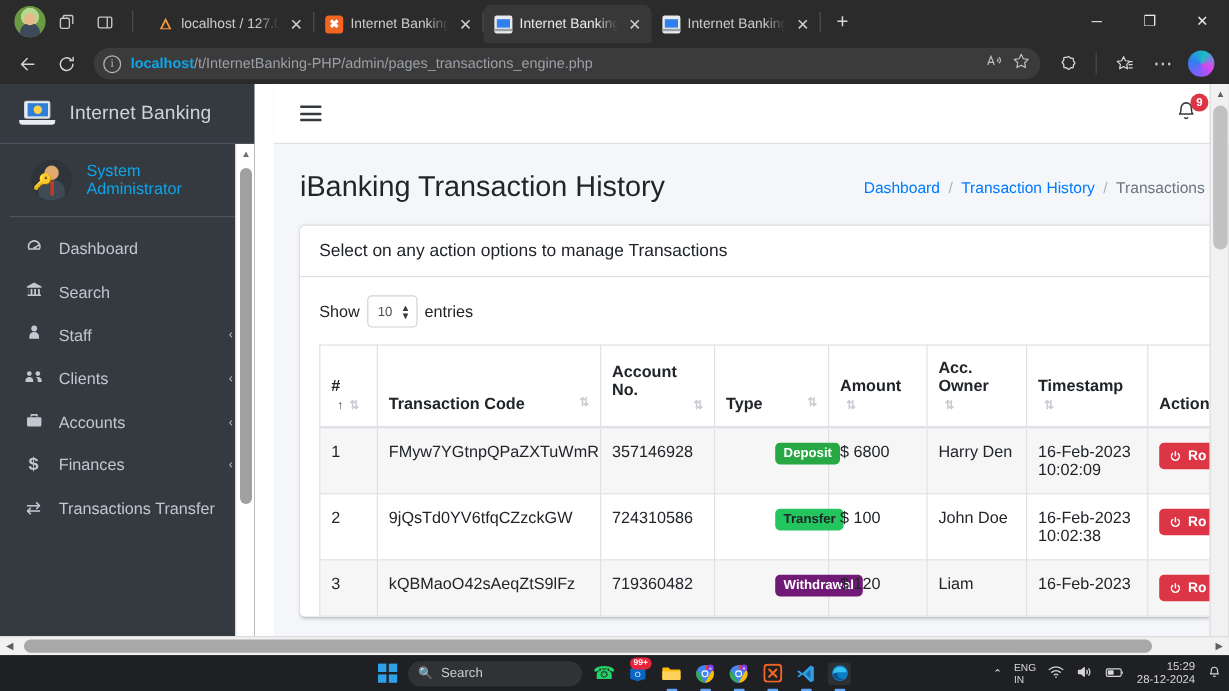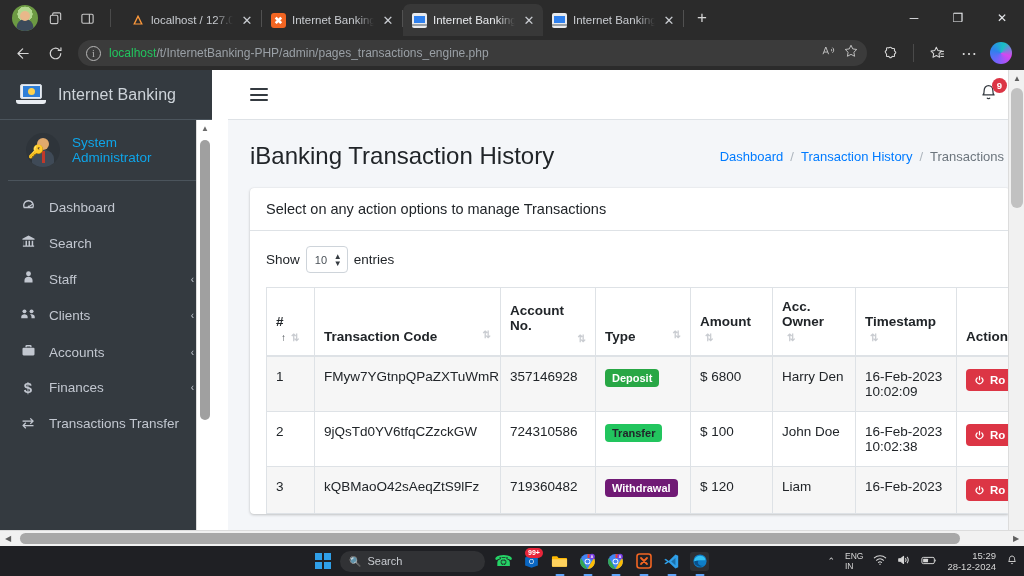--- a/index.html
+++ b/index.html
@@ -52,21 +52,21 @@
 
   .toolbar { height:34px; display:flex; align-items:center; padding:0 8px; gap:2px; }
   .tb-btn { width:30px; height:28px; display:flex; align-items:center; justify-content:center;
       color:#d6d6d6; border-radius:4px; }
   .omnibox { flex:1; height:26px; background:#3b3b3b; border-radius:13px; display:flex;
       align-items:center; padding:0 8px; margin:0 6px; gap:8px; }
   .omni-info { width:15px; height:15px; border-radius:50%; border:1.3px solid #b7b7b7;
       color:#b7b7b7; font-size:10px; display:flex; align-items:center; justify-content:center;
       font-family:"Liberation Serif",serif; flex:0 0 15px; }
   .omni-url { flex:1; font-size:12px; color:#9aa0a6; white-space:nowrap; overflow:hidden; }
-  .omni-url b { color:#22c55e; font-weight:400; }
+  .omni-url b { color:#0ea5e9; font-weight:700; }
   .omni-right { display:flex; align-items:center; gap:6px; color:#c4c4c4; }
   .tb-right { display:flex; align-items:center; gap:2px; }
   .copilot { width:22px; height:22px; border-radius:50%;
       background:conic-gradient(from 200deg,#7b61ff,#2f80ed,#18c0c4,#d946ef,#7b61ff); }
 
   
   .viewport { position:absolute; left:0; top:70px; width:1024px; height:476px;
       background:#fff; overflow:hidden; }
 
   
@@ -154,21 +154,21 @@
   table.dt td { border-bottom:1px solid #dee2e6; border-right:1px solid #dee2e6;
       padding:12px 9px; font-size:13.5px; color:#212529; vertical-align:top; }
   table.dt td:first-child { border-left:1px solid #dee2e6; }
   tr.odd td { background:#f6f6f6; }
   tr.even td { background:#fff; }
   .sortarrow { color:#c9ccd1; font-size:10px; margin-left:5px; }
   .sortarrow.on { color:#343a40; }
   th .hl { display:inline-block; }
 
   .badge { display:inline-block; padding:3px 7px; border-radius:4px; font-size:11px;
-      font-weight:700; color:#fff; line-height:1.1; }
+      font-weight:700; color:#fff; line-height:1.1;margin-left:41px; }
   .btn-roll { display:inline-flex; align-items:center; gap:5px; background:#dc3545; color:#fff;
       border-radius:4px; padding:5px 8px; font-size:11.5px; font-weight:700; white-space:nowrap; }
   .power { width:11px; height:11px; flex:0 0 11px; }
 
   .v-scroll { position:absolute; right:0; top:0; width:16px; height:476px; background:#f1f1f1;
       border-left:1px solid #dcdcdc; }
   .v-scroll .arrow { position:absolute; left:0; width:16px; height:16px; display:flex;
       align-items:center; justify-content:center; font-size:8px; color:#5f5f5f; }
   .v-scroll .arrow.up { top:0; } .v-scroll .arrow.dn { bottom:0; }
   .v-thumb { position:absolute; left:2px; top:18px; width:12px; height:120px; background:#c1c1c1; border-radius:6px; }

